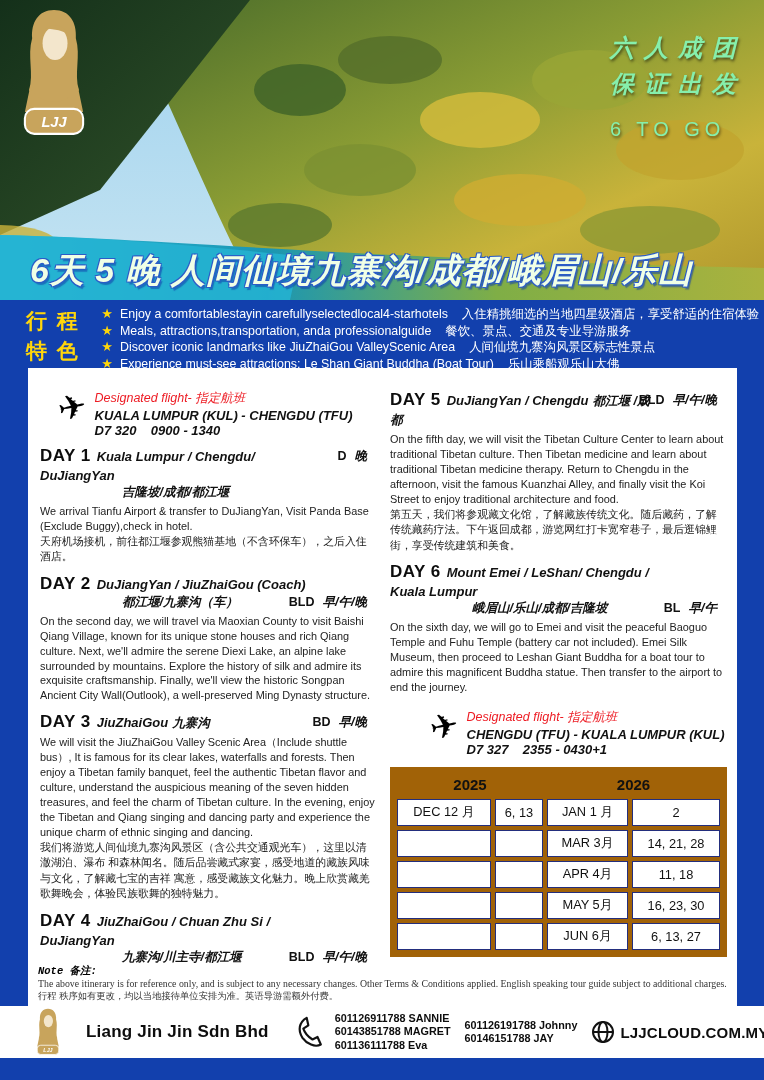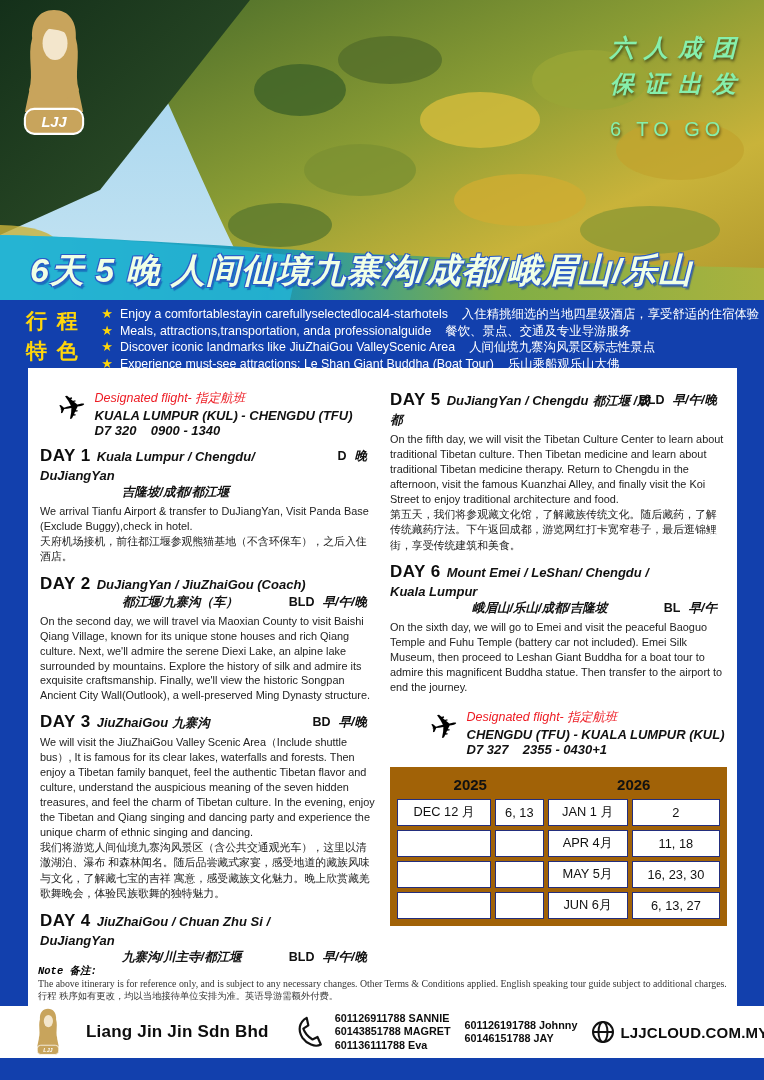--- a/index.html
+++ b/index.html
@@ -271,20 +271,26 @@
             </tr>
             <tr>
               <td>DEC 12 月</td>
               <td>6, 13</td>
               <td>JAN 1 月</td>
               <td>2</td>
             </tr>
             <tr>
               <td></td>
               <td></td>
+              <td>MAR 3月</td>
+              <td>14, 21, 28</td>
+            </tr>
+            <tr>
+              <td></td>
+              <td></td>
               <td>APR 4月</td>
               <td>11, 18</td>
             </tr>
             <tr>
               <td></td>
               <td></td>
               <td>MAY 5月</td>
               <td>16, 23, 30</td>
             </tr>
             <tr>

